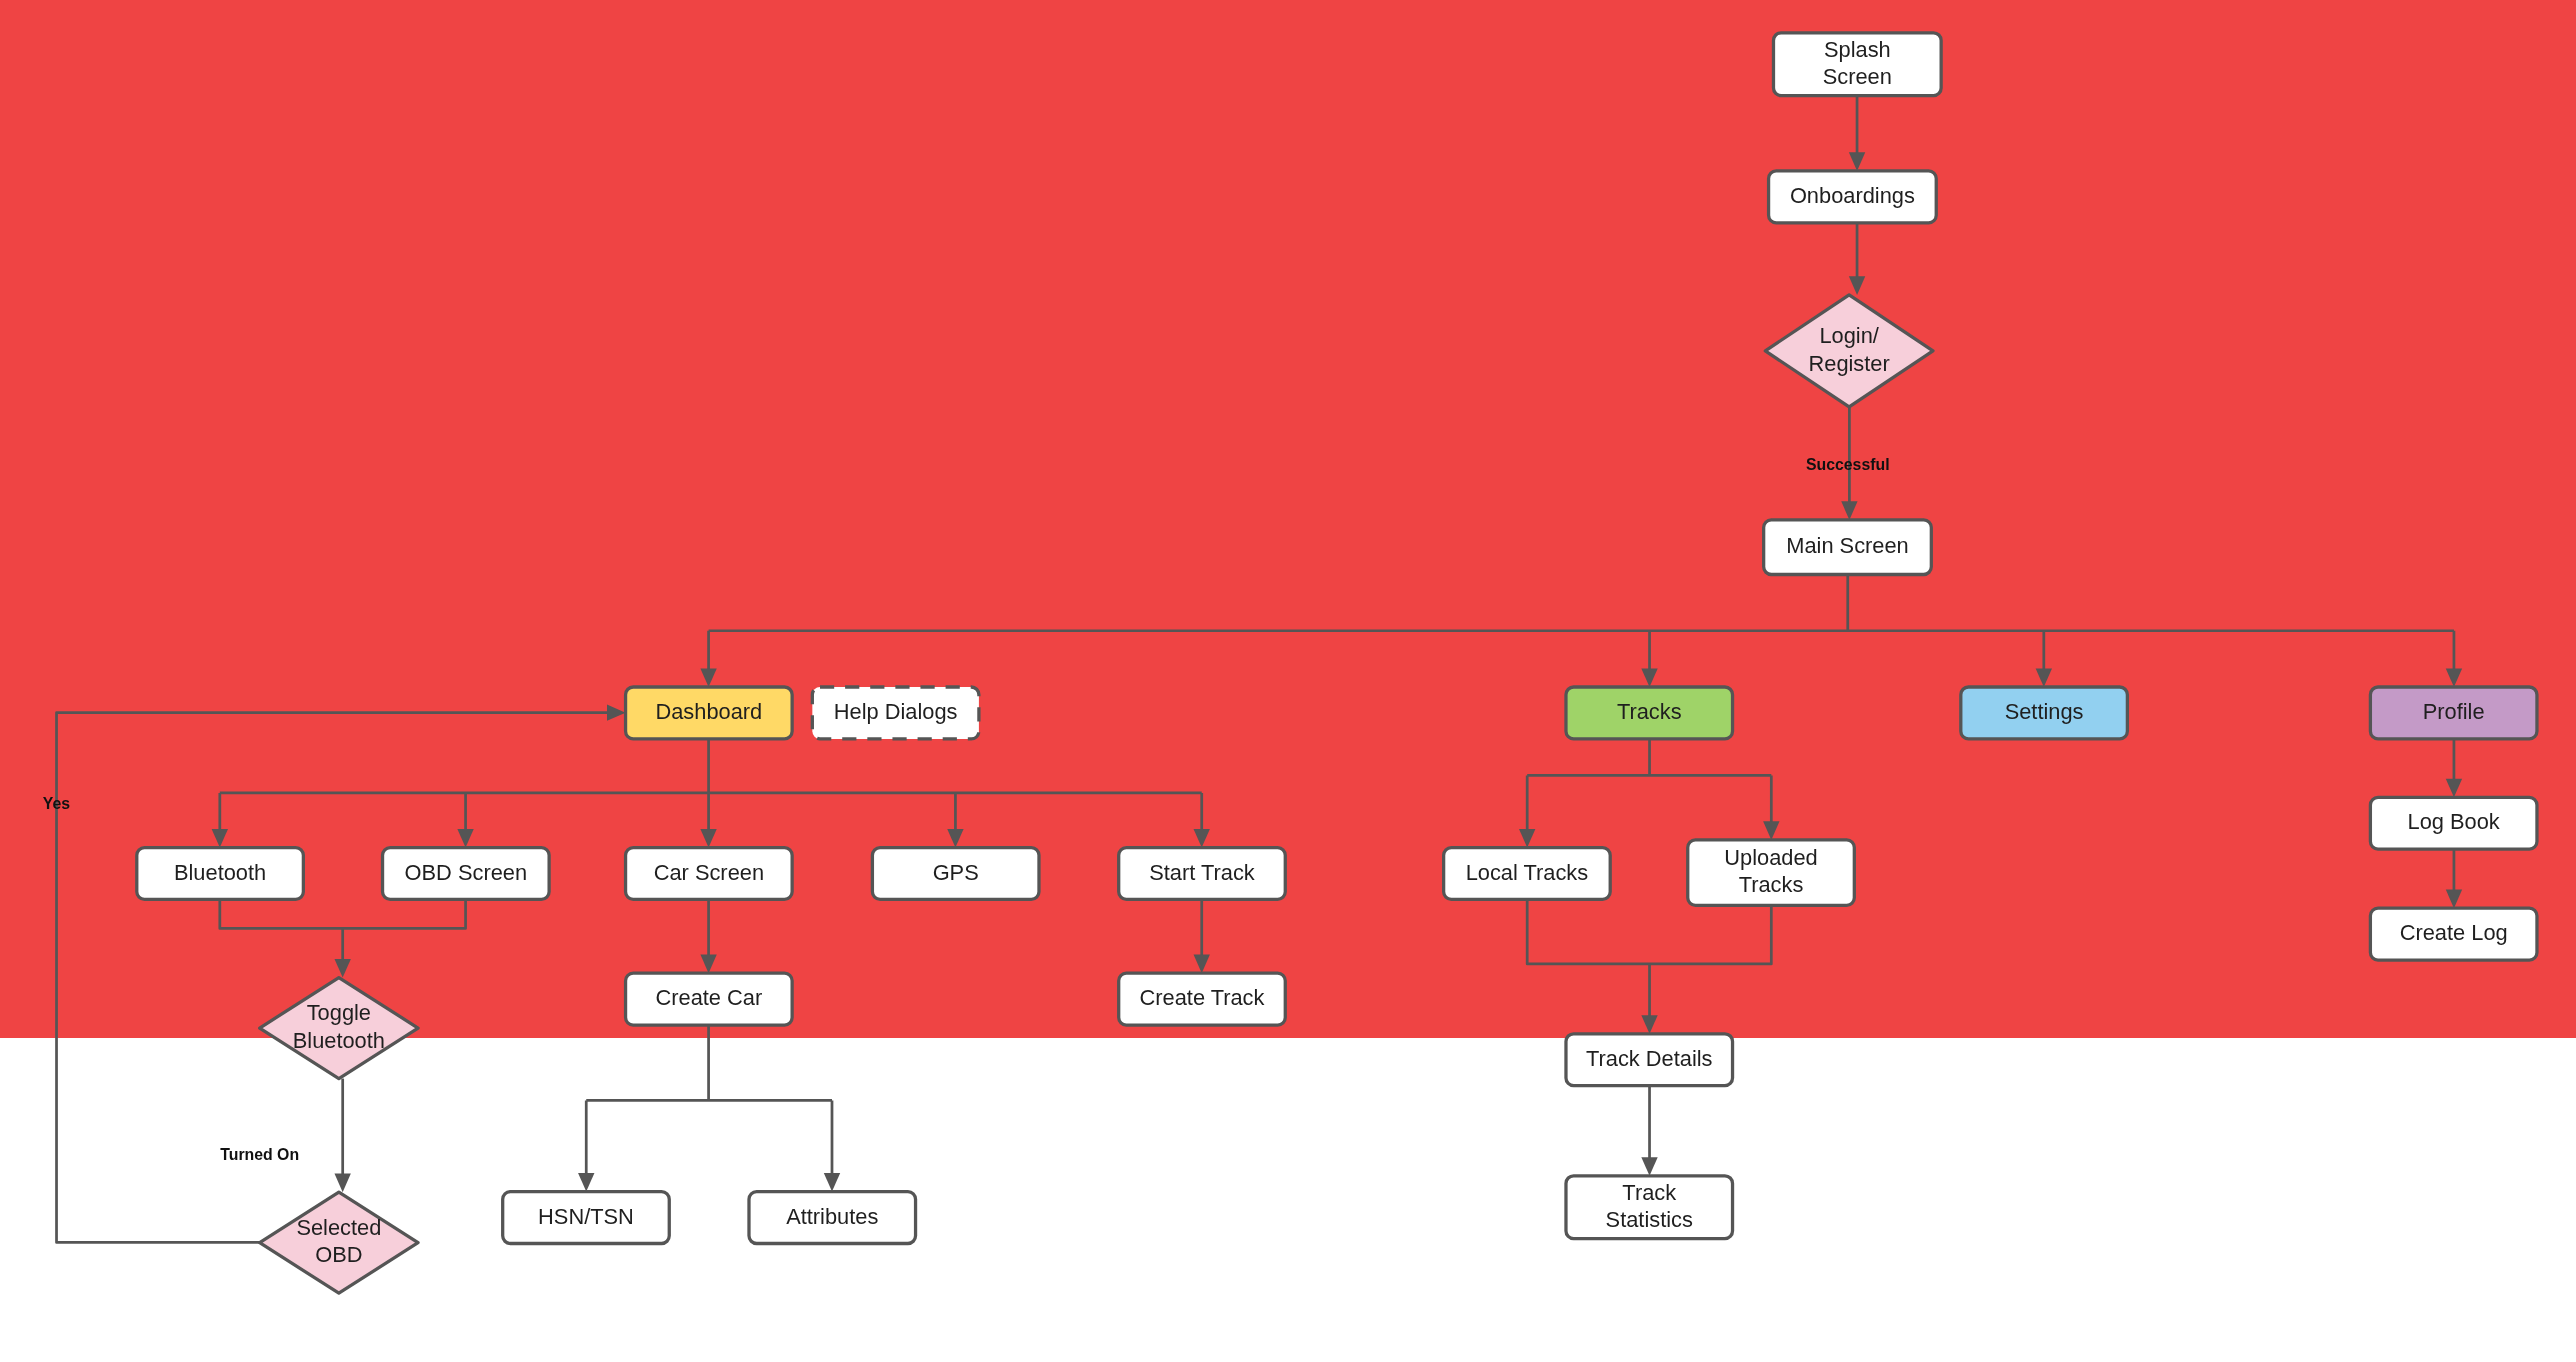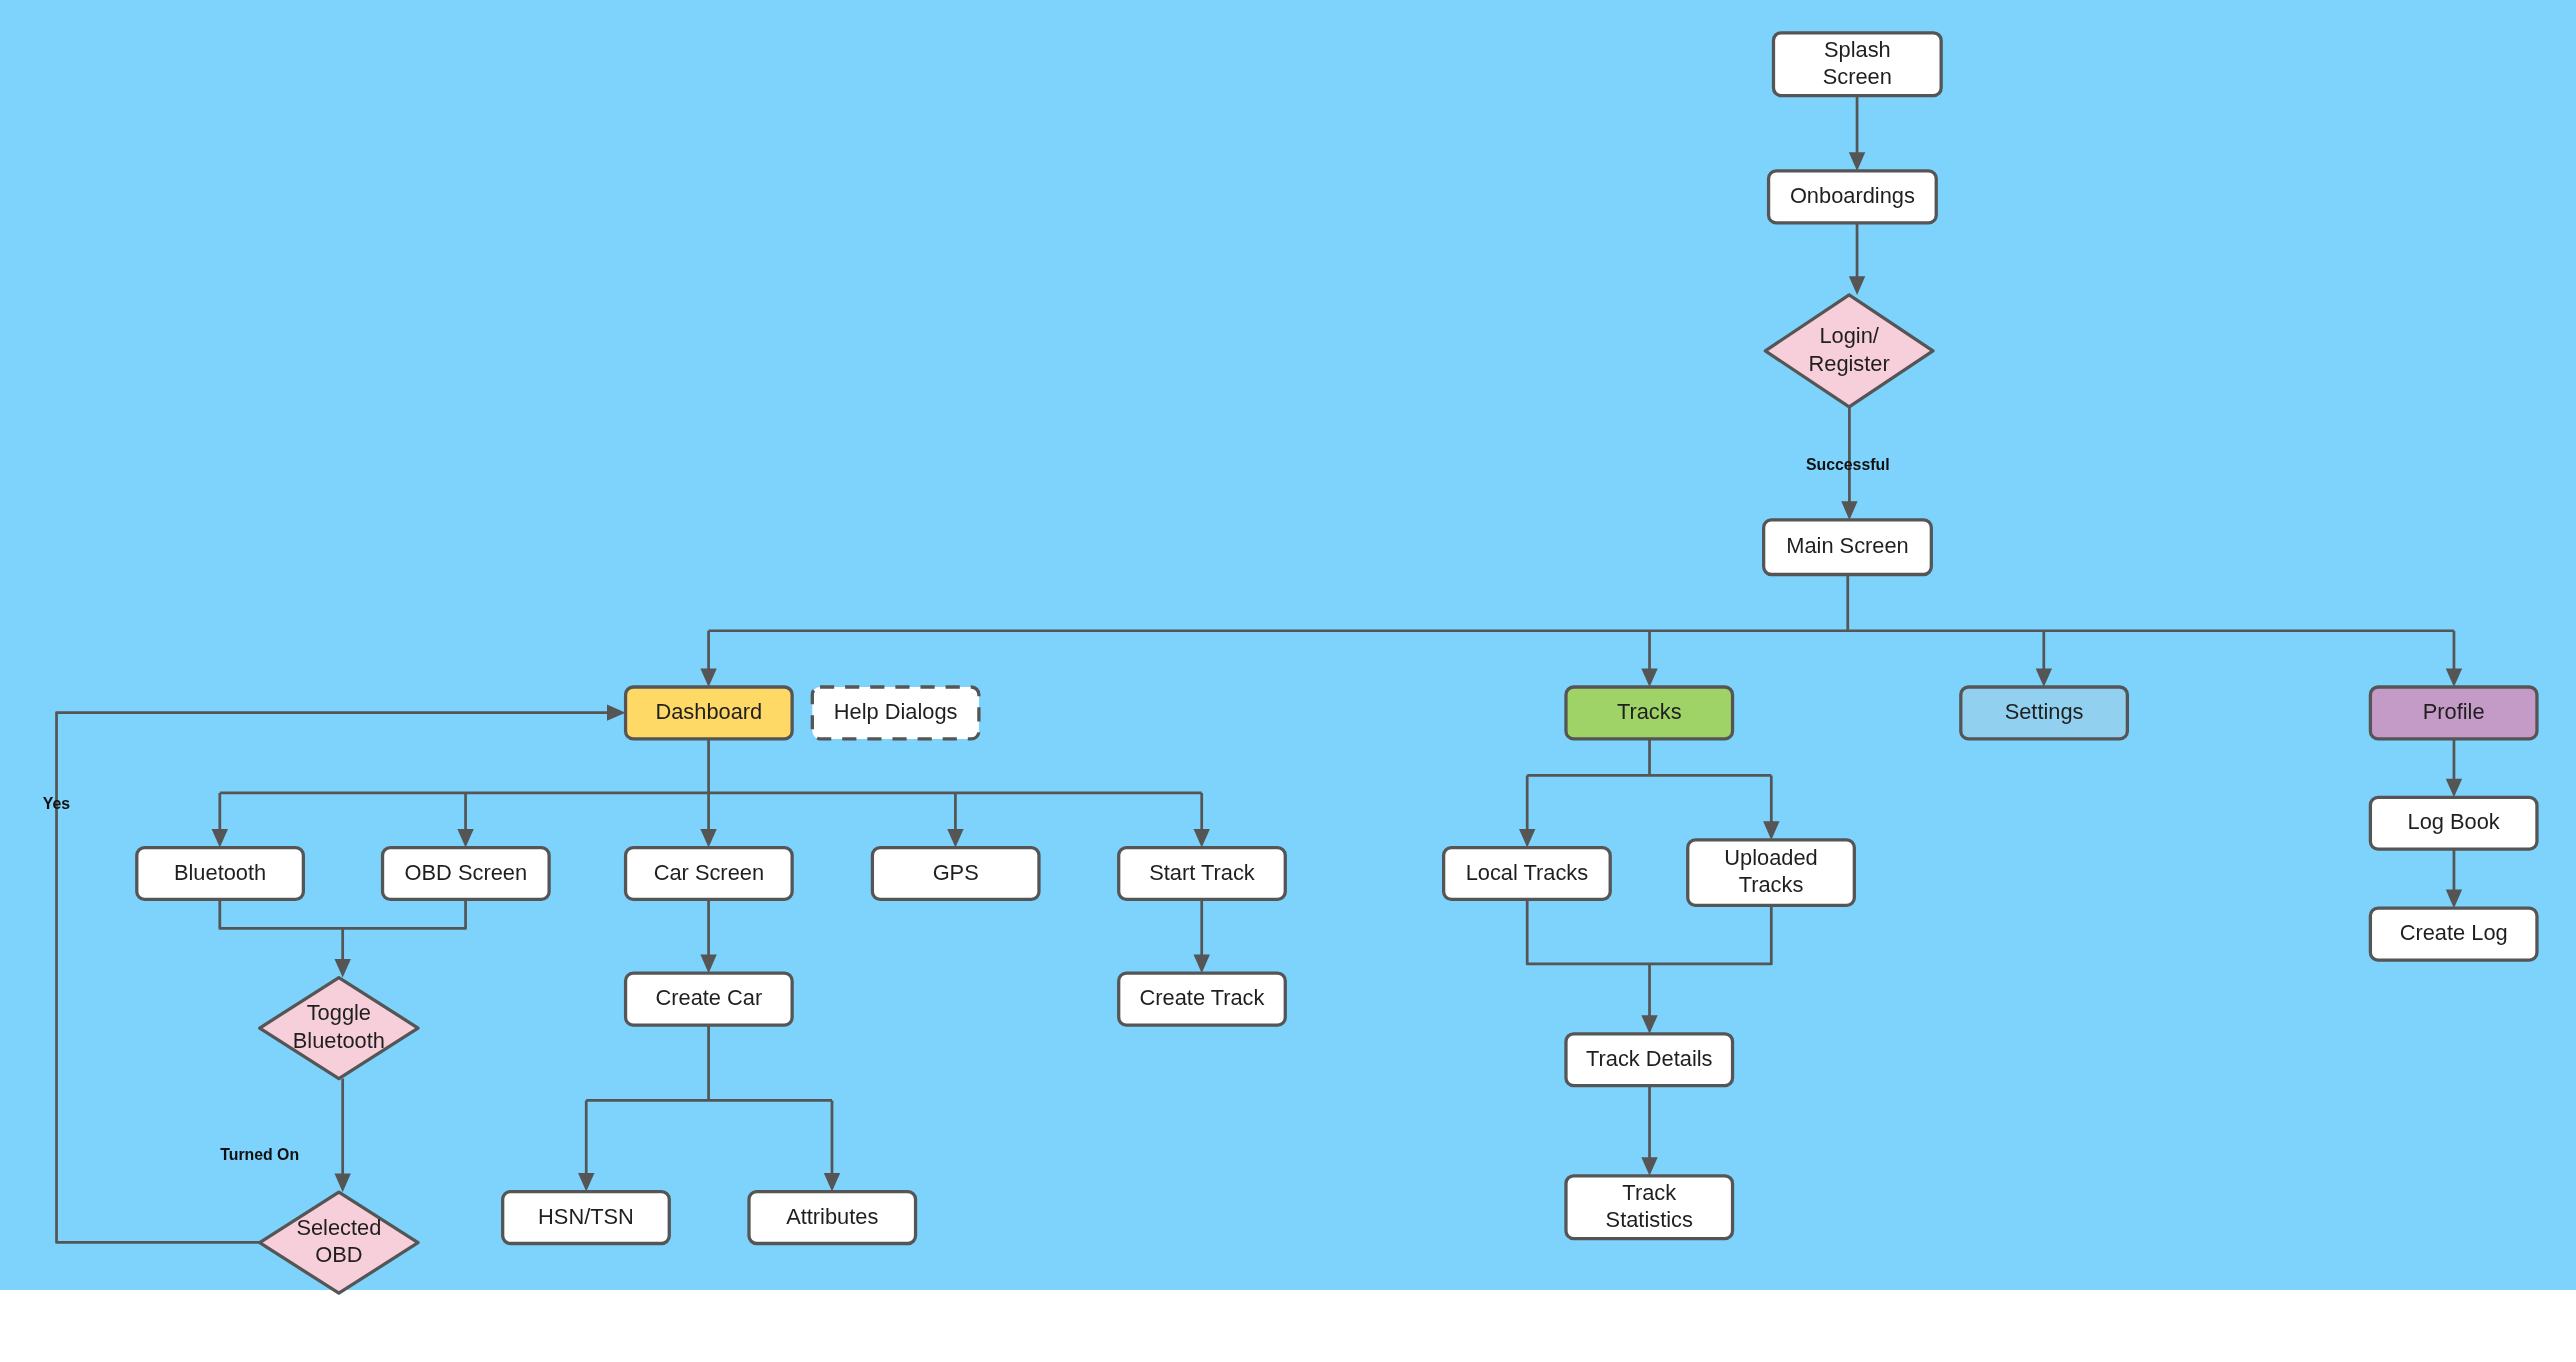--- a/index.html
+++ b/index.html
@@ -10,22 +10,22 @@
   }
   body {
     width: 2576px;
     height: 1362px;
     font-family: "Liberation Sans", sans-serif;
     overflow: hidden;
   }
   #diagram-root {
     position: relative;
     width: 2576px;
-    height: 1290px;
-    background: #7dd3fc;
+    height: 1038px;
+    background: #ef4444;
   }
   svg#flow-svg {
     position: absolute;
     top: 0;
     left: 0;
     width: 2576px;
     height: 1362px;
     display: block;
   }
   .edge-path {

